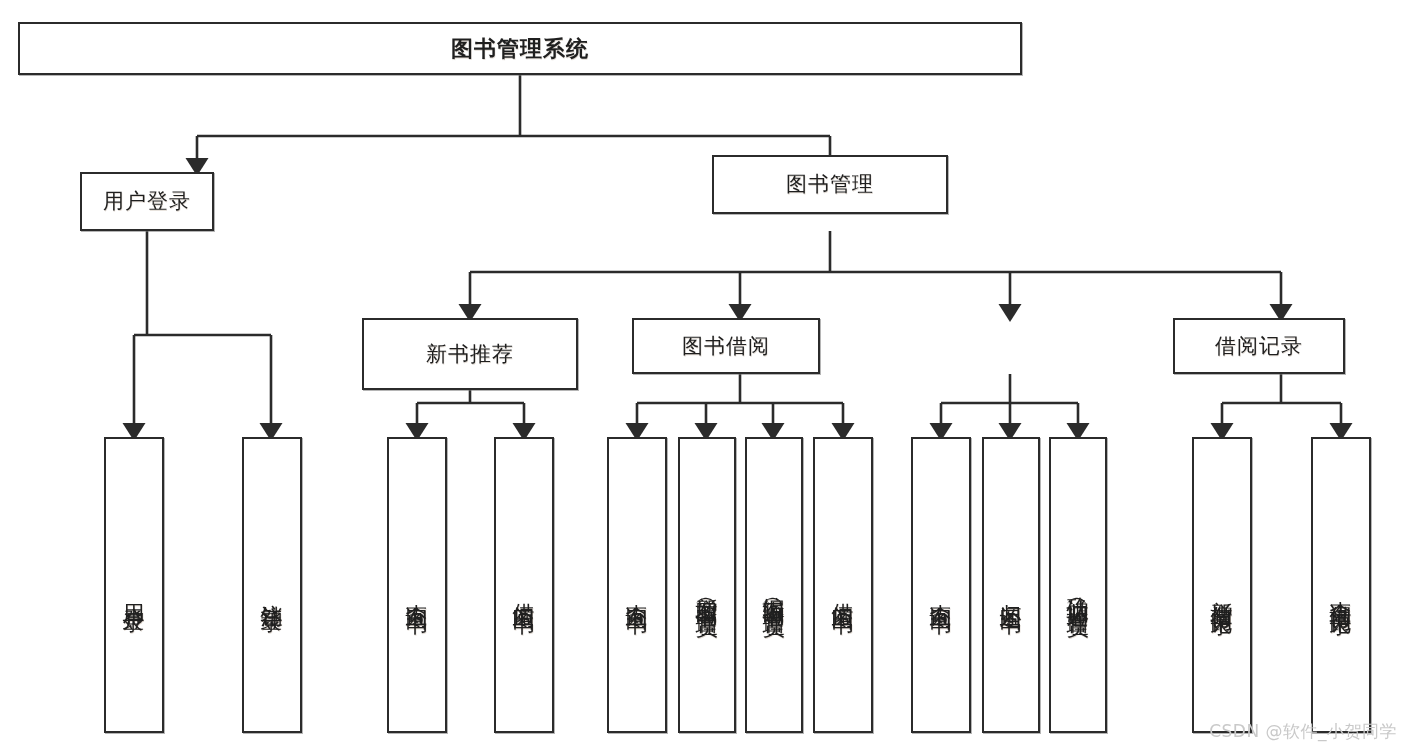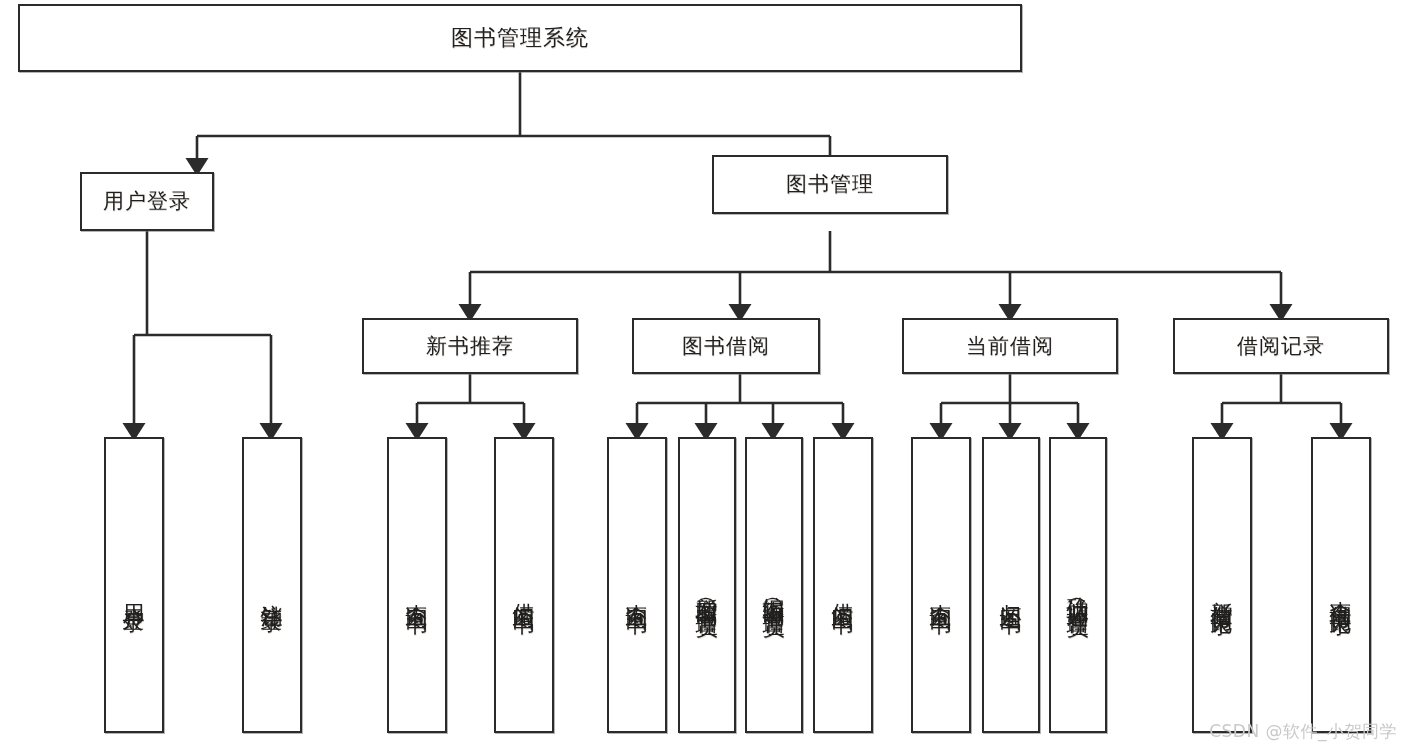--- a/index.html
+++ b/index.html
@@ -114,45 +114,42 @@
       <path d="M1010,403 L1010,431" marker-end="url(#arrow)"></path>
       <path d="M1078,403 L1078,431" marker-end="url(#arrow)"></path>
 
       <path d="M1281,374 L1281,403"></path>
       <path d="M1222,403 L1341,403"></path>
       <path d="M1222,403 L1222,431" marker-end="url(#arrow)"></path>
       <path d="M1341,403 L1341,431" marker-end="url(#arrow)"></path>
     </g>
   </svg>
 
-  <div class="node root" style="left:18px;top:4px;width:1004px;height:68px;">
+  <div class="node root" style="left:18px;top:22px;width:1004px;height:53px;font-weight:bold;">
     <span class="label">图书管理系统</span>
   </div>
 
   <div class="node" style="left:80px;top:172px;width:134px;height:59px;">
     <span class="label">用户登录</span>
   </div>
 
   <div class="node" style="left:712px;top:155px;width:236px;height:59px;">
     <span class="label">图书管理</span>
   </div>
 
-  <div class="node" style="left:362px;top:318px;width:216px;height:56px;">
+  <div class="node" style="left:362px;top:318px;width:216px;height:72px;">
     <span class="label">新书推荐</span>
   </div>
 
   <div class="node" style="left:632px;top:318px;width:188px;height:56px;">
     <span class="label">图书借阅</span>
   </div>
 
-  <div class="node" style="left:902px;top:318px;width:216px;height:56px;">
-    <span class="label">当前借阅</span>
-  </div>
-
-  <div class="node" style="left:1173px;top:318px;width:216px;height:56px;">
+
+  <div class="node" style="left:1173px;top:318px;width:172px;height:56px;">
     <span class="label">借阅记录</span>
   </div>
 
   <div class="node leaf" style="left:104px;top:437px;width:60px;height:296px;">
     <span class="label">用户登录</span>
   </div>
 
   <div class="node leaf" style="left:242px;top:437px;width:60px;height:296px;">
     <span class="label">注销登录</span>
   </div>

